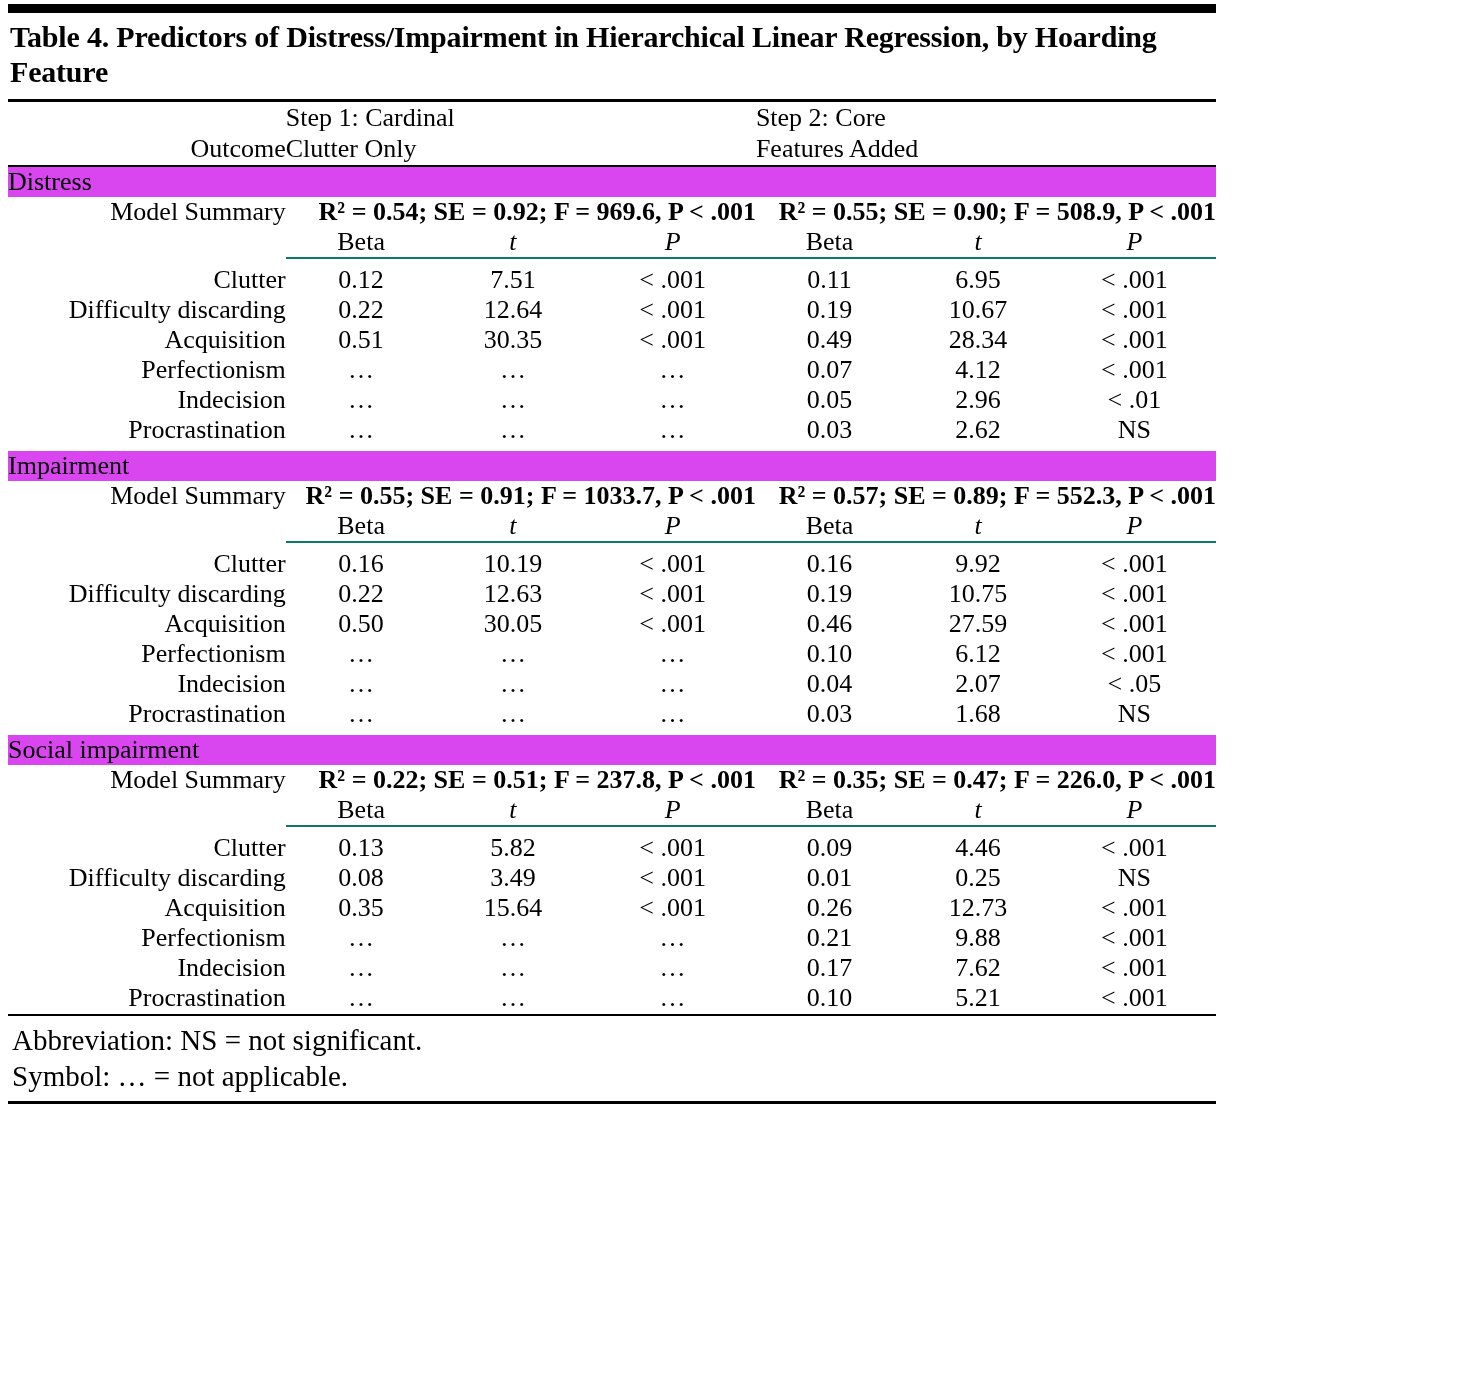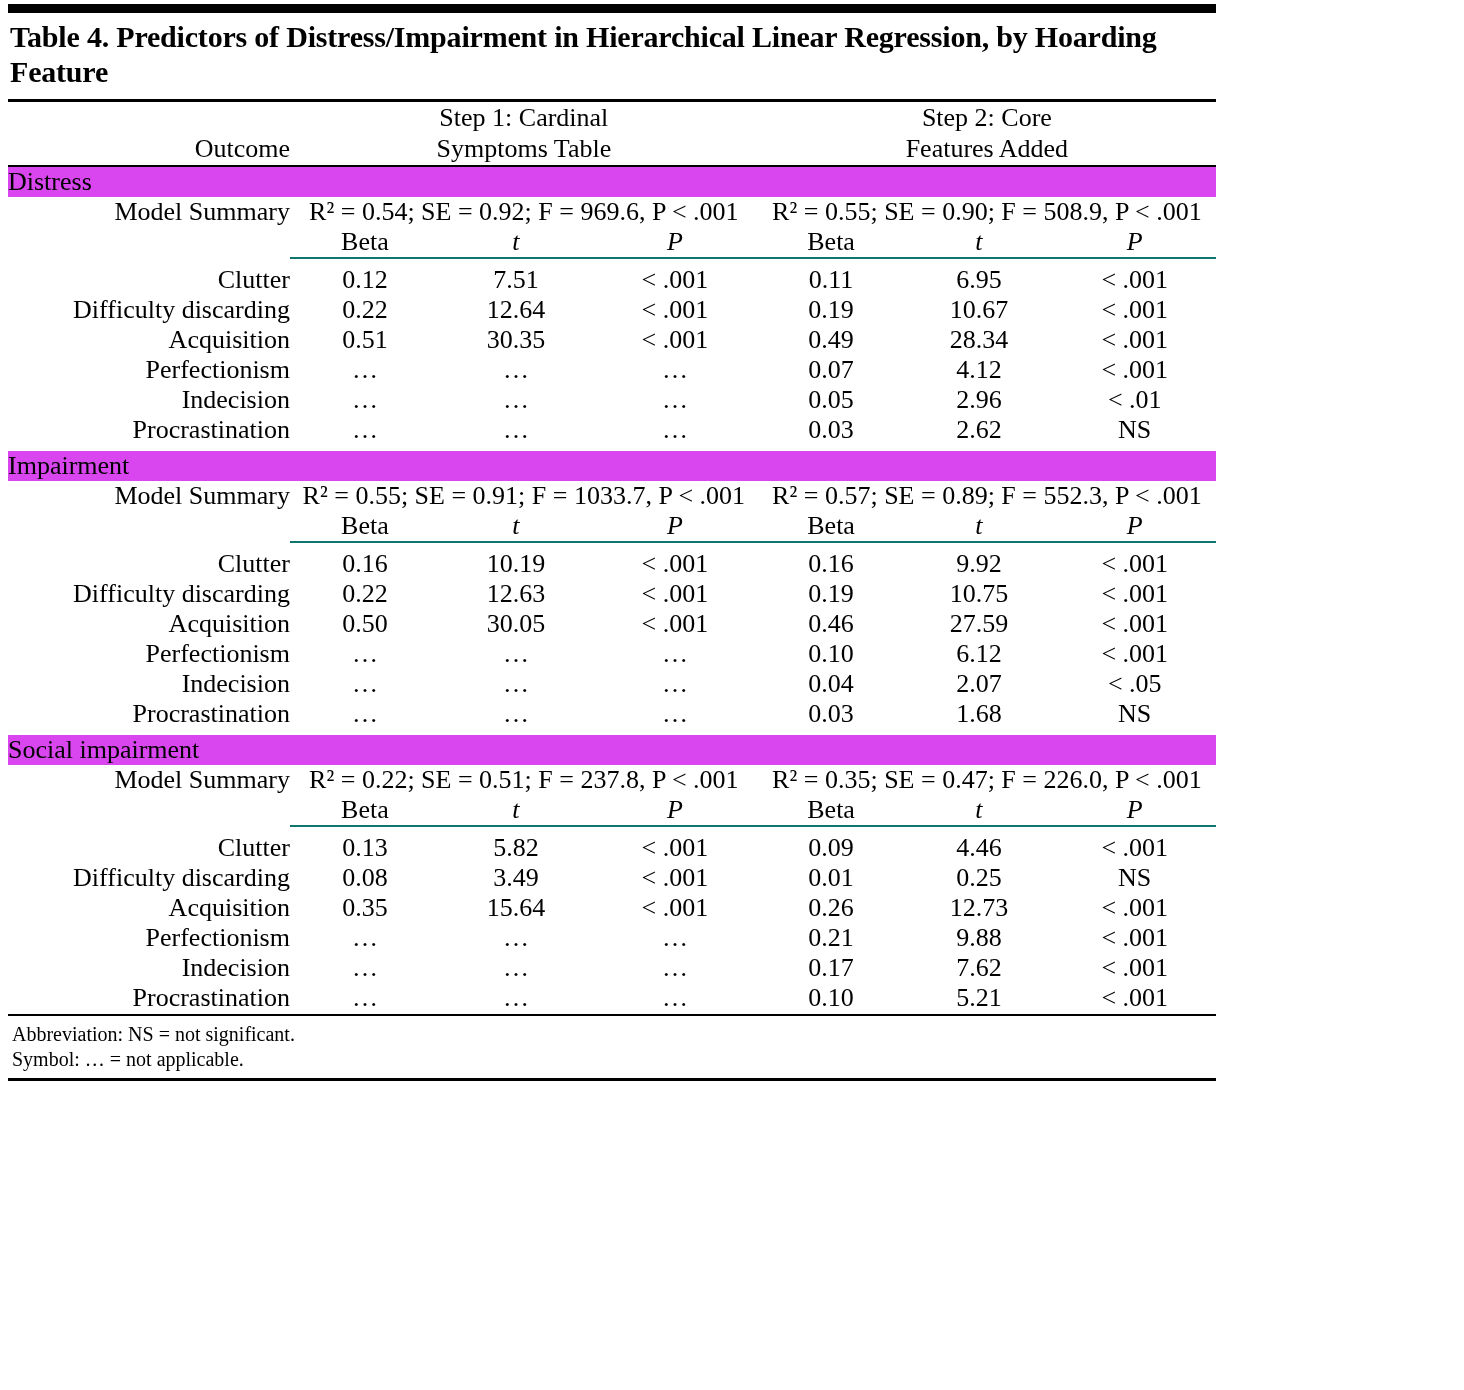--- a/index.html
+++ b/index.html
@@ -46,21 +46,21 @@
     font-size: 0;
     line-height: 0;
   }
   .rule-thin td {
     border-bottom: 2px solid #000;
     height: 1px;
     font-size: 0;
     line-height: 0;
   }
   .hdr-cell {
-    text-align: center;
+    text-align: left;
     line-height: 1.2;
     padding-bottom: 4px;
   }
   .outcome-hdr {
     text-align: right;
     padding-left: 4px;
     padding-bottom: 4px;
   }
   .section-row td {
     background: #d946ef;
@@ -70,39 +70,40 @@
   }
   .rowlabel {
     text-align: right;
     padding: 3px 0 3px 4px;
     white-space: nowrap;
   }
   .rowlabel.indent {
     padding-left: 36px;
   }
   .summary {
-    text-align: center;
+    text-align: right;
     padding: 6px 0 6px 0;
     white-space: nowrap;
+    font-weight: bold;
   }
   .num {
     text-align: center;
     padding: 3px 0;
     white-space: nowrap;
   }
   .subhdr {
     text-align: center;
     padding: 4px 0 2px 0;
   }
   .underline-group td.ul {
     border-bottom: 2px solid #0f766e;
   }
   .spacer-sm td { height: 6px; font-size: 0; line-height: 0; }
   .footnotes {
-    font-size: 20px;
+    font-size: 29px;
     line-height: 1.25;
     padding: 6px 0 0 4px;
   }
   .bottom-rule {
     border-top: 3px solid #000;
     margin-top: 6px;
     height: 0;
   }
   .em { font-style: italic; }
 </style>
@@ -127,21 +128,21 @@
     </colgroup>
     <tbody>
       <tr class="rule-thick">
           <td colspan="7"></td>
         </tr>
 
       <tr>
         <td class="outcome-hdr">Outcome</td>
         <td class="hdr-cell" colspan="3">
           <span>Step 1: Cardinal</span><br>
-          <span>Symptoms Table</span>
+          <span>Clutter Only</span>
         </td>
         <td class="hdr-cell" colspan="3">
           <span>Step 2: Core</span><br>
           <span>Features Added</span>
         </td>
       </tr>
 
       <tr class="rule-thin">
           <td colspan="7"></td>
         </tr>

